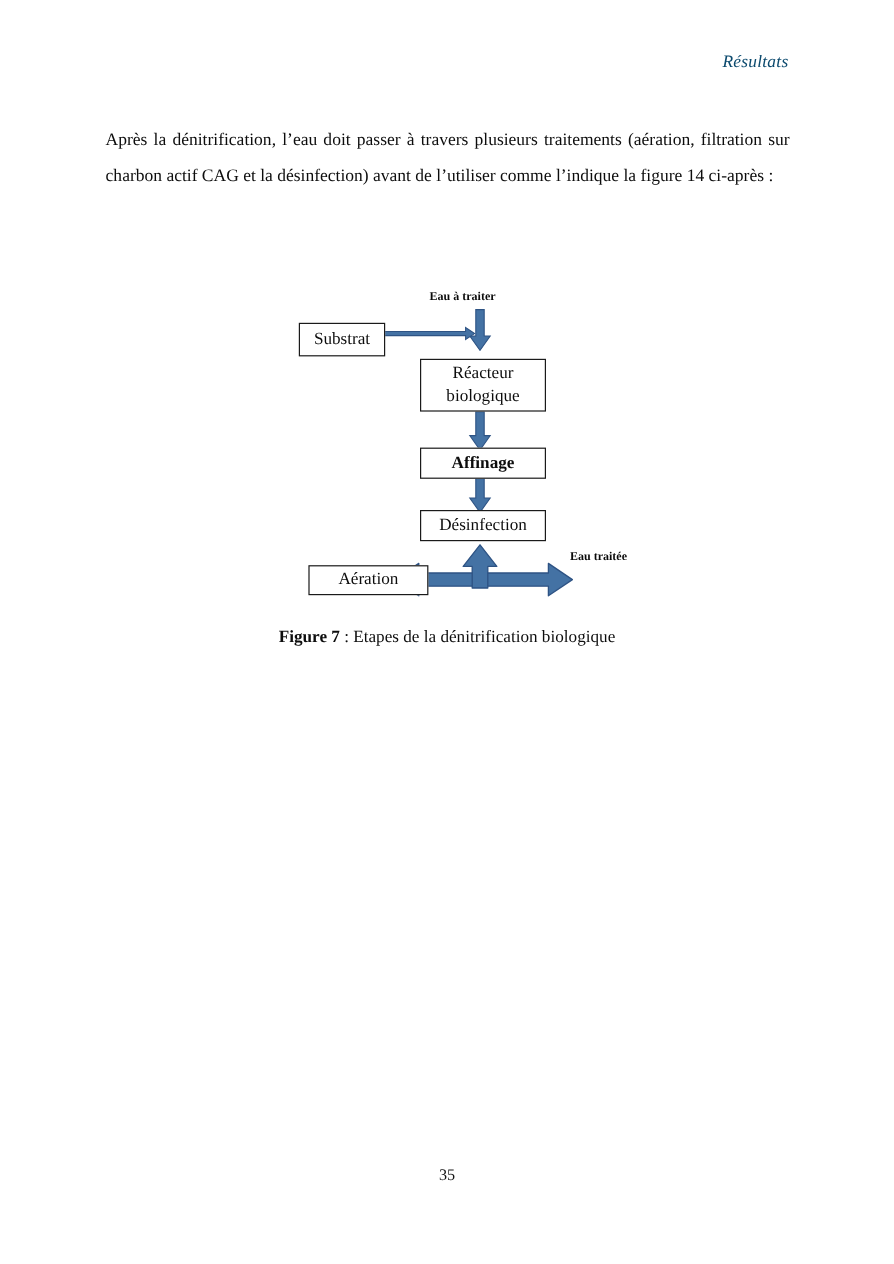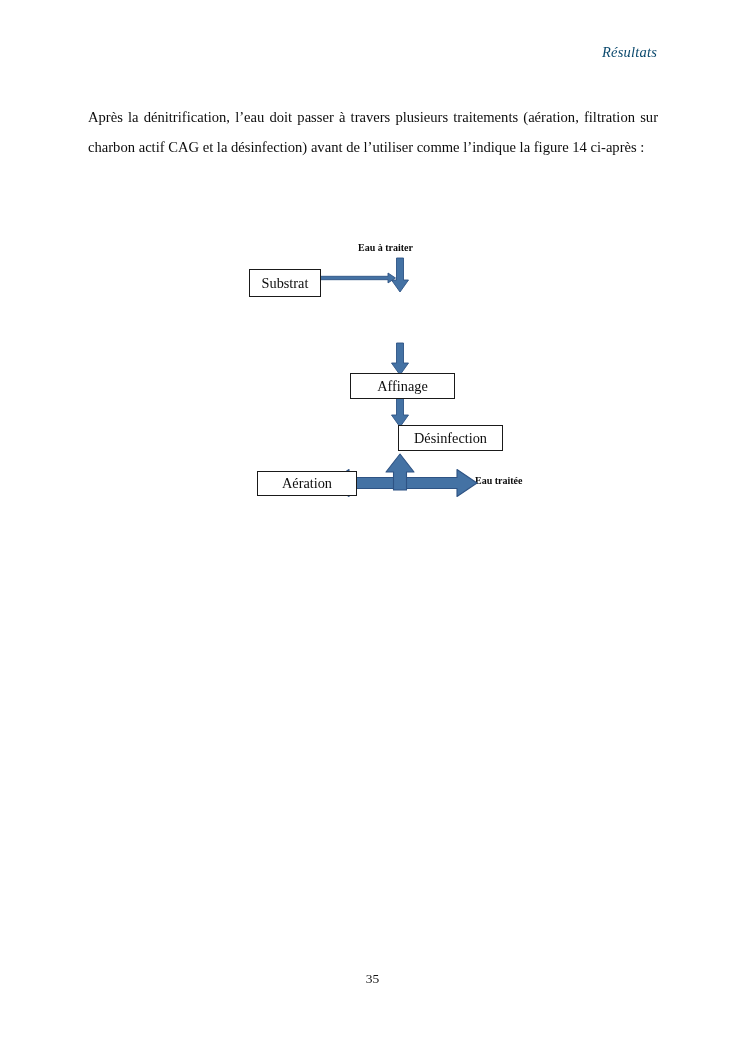--- a/index.html
+++ b/index.html
@@ -161,26 +161,31 @@
 
       <g>
         <polygon points="175,222 189,240 181.5,240 181.5,258 168.5,258 168.5,240 161,240" fill="#4472A4" stroke="#2E5384" stroke-width="1.1" stroke-linejoin="round"></polygon>
       </g>
     </svg>
 
     <div class="dg-label" style="left:133px; top:10px;">Eau à traiter</div>
 
     <div class="dg-box" style="left:24px; top:37px; width:72px; height:28px;">Substrat</div>
 
+    <div class="dg-box" style="left:125px; top:67px; width:105px; height:44px; flex-direction:column;">
+      <span>Réacteur</span>
+      <span>biologique</span>
+    </div>
 
-    <div class="dg-box" style="left:125px; top:141px; width:105px; height:26px;">Affinage</div>
+    <div class="dg-box" style="left:125px; top:141px; width:105px; height:26px;font-weight:bold;">Affinage</div>
 
-    <div class="dg-box" style="left:125px; top:193px; width:105px; height:26px;margin-left:48px;">Désinfection</div>
+    <div class="dg-box" style="left:125px; top:193px; width:105px; height:26px;">Désinfection</div>
 
     <div class="dg-box" style="left:32px; top:239px; width:100px; height:25px;">Aération</div>
 
-    <div class="dg-label" style="left:250px; top:243px;">Eau traitée</div>
+    <div class="dg-label" style="left:250px; top:227px;">Eau traitée</div>
   </div>
 
+  <div class="caption"><b>Figure 7</b><span> : Etapes de la dénitrification biologique</span></div>
 
   <div class="page-number">35</div>
 
 </div>
 
 </body></html>

